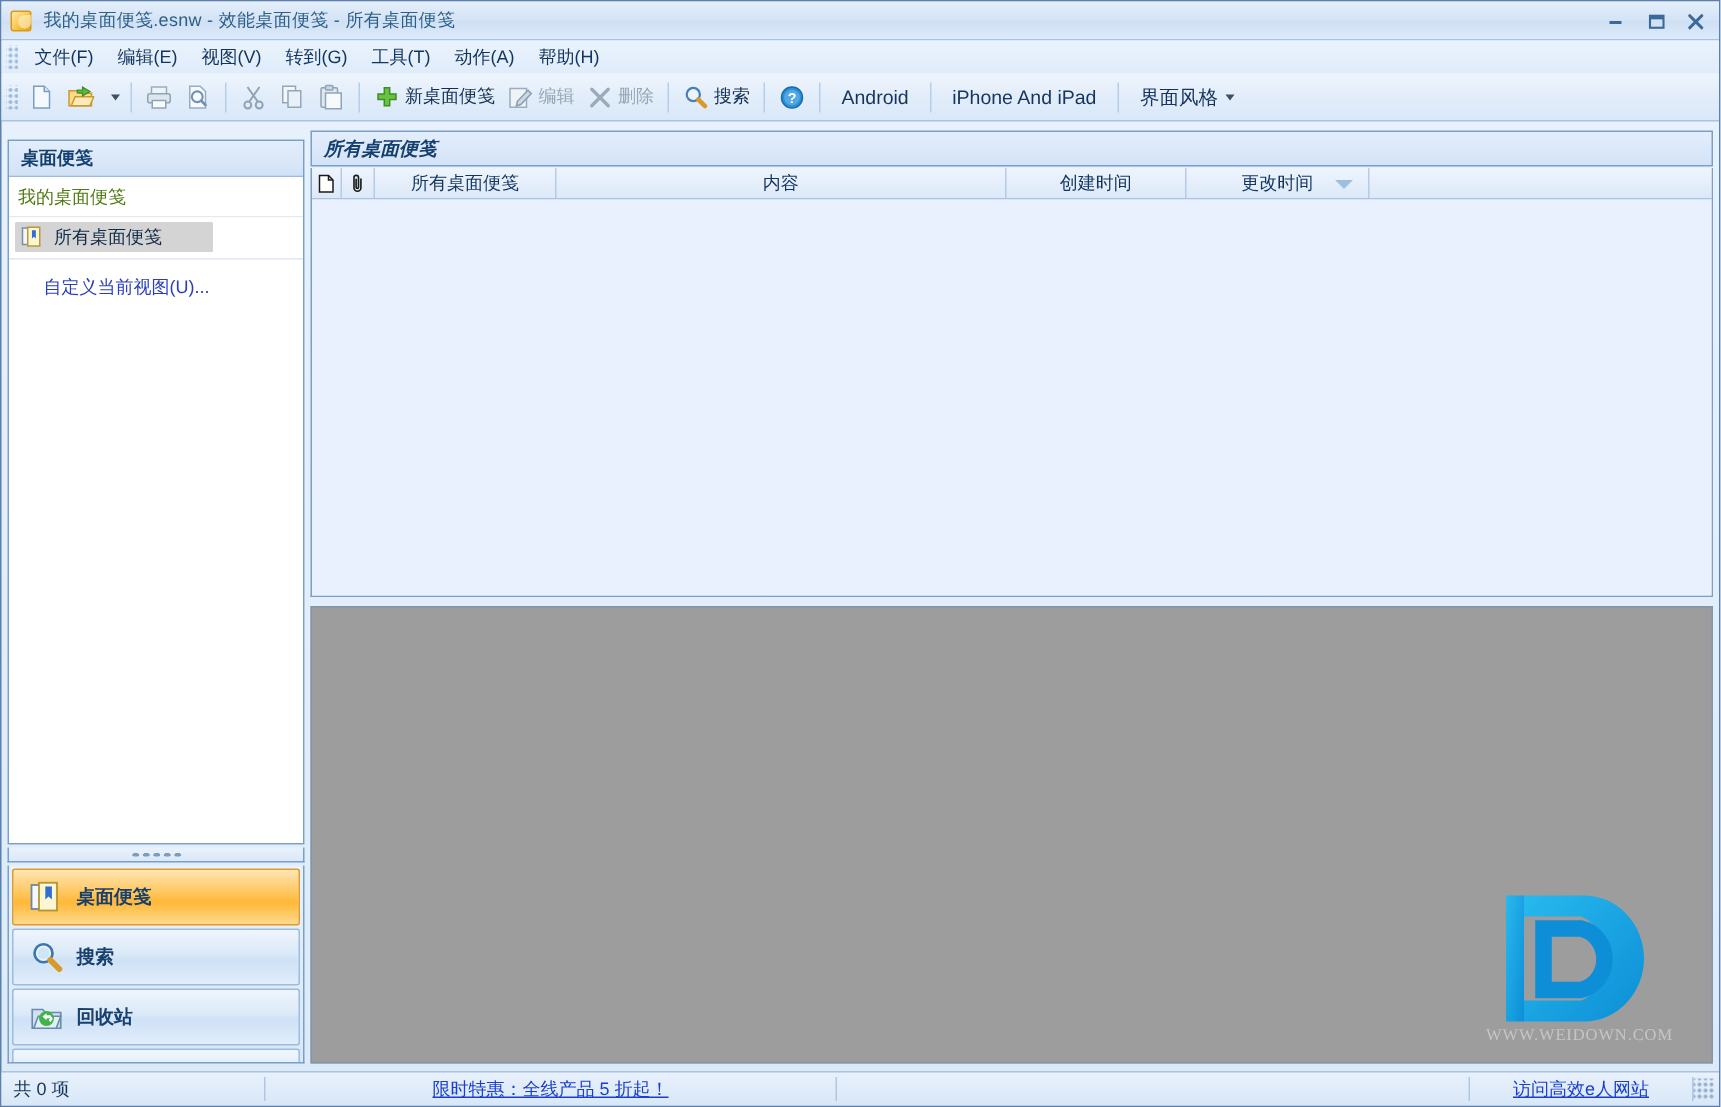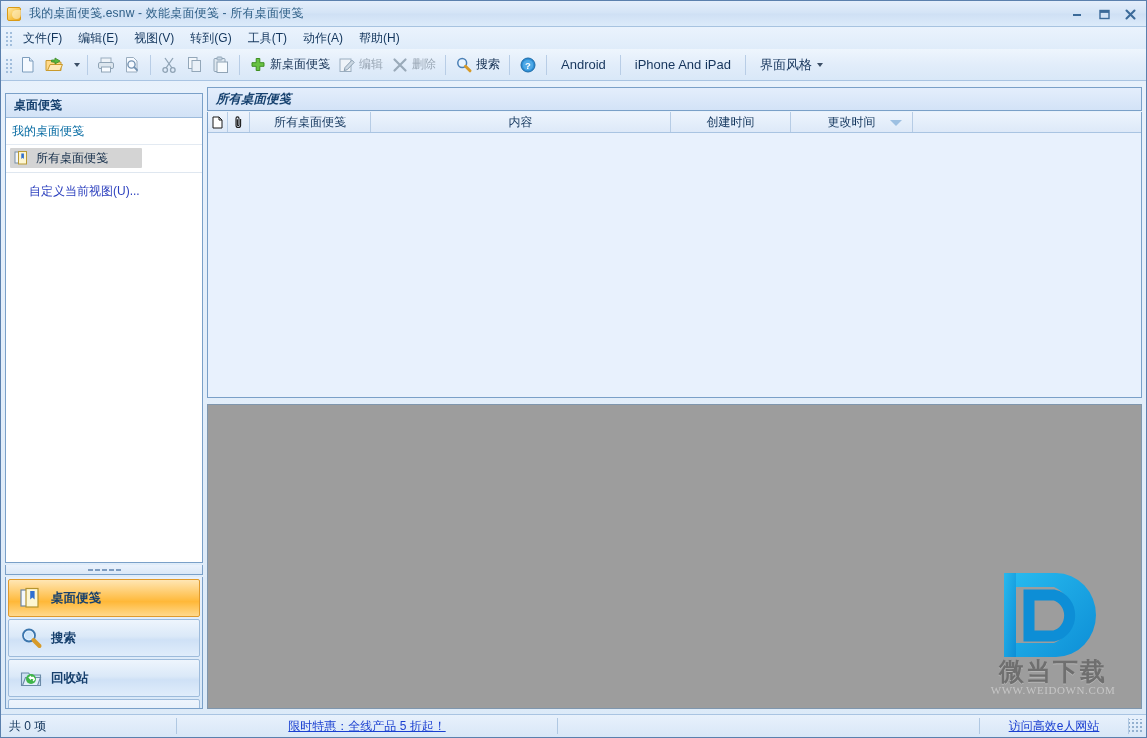--- a/index.html
+++ b/index.html
@@ -95,21 +95,21 @@
   .nav-top{
     position:absolute;left:0;top:0;width:100%;height:470px;
     background:#ffffff;border:1px solid #7aa0c8;box-sizing:border-box;
   }
   .nav-header{
     height:24px;background:linear-gradient(180deg,#e3eefc 0%,#d2e2f6 100%);
     border-bottom:1px solid #9dbbdb;display:flex;align-items:center;
     padding-left:8px;font-weight:bold;font-size:12px;color:#15406e;box-sizing:border-box;
   }
   .nav-sub{
-    padding:5px 0 4px 6px;font-size:12px;color:#0369a1;
+    padding:5px 0 4px 6px;font-size:12px;color:#4d7c0f;
     border-bottom:1px solid #e3eaf2;background:#fff;
   }
   .tree{padding:3px 0 4px 0;background:#fff;border-bottom:1px solid #dfe7f0;}
   .tree-item{
     display:flex;align-items:center;height:20px;margin:0 4px;padding-left:4px;
     font-size:12px;color:#102a47;border-radius:1px;
   }
   .tree-item.sel{background:#d4d4d4;width:128px;}
   .note-ico{width:16px;height:16px;margin-right:6px;position:relative;flex:0 0 auto;}
   .linkrow{padding:10px 0 0 23px;}
@@ -498,21 +498,20 @@
             <defs>
               <linearGradient id="dg" x1="0" y1="0" x2="1" y2="1">
                 <stop offset="0" stop-color="#27b9ee"></stop>
                 <stop offset="1" stop-color="#0d8ed6"></stop>
               </linearGradient>
             </defs>
             <rect x="5" y="3" width="12" height="84" fill="url(#dg)"></rect>
             <path d="M17 3 H57 A40 42 0 0 1 57 87 H17 V73 H55 A28 30 0 0 0 55 17 H17 Z" fill="url(#dg)"></path>
             <path d="M30 25 H55 A20 21 0 0 1 55 66 H30 Z" fill="none" stroke="#0d8ed6" stroke-width="11"></path>
           </svg>
-          <div class="wm-cn">微当下载</div>
           <div class="wm-url">WWW.WEIDOWN.COM</div>
         </div>
       </div>
     </div>
   </div>
 
   <div class="statusbar">
     <div class="st-cell" style="width:175px;">共 0 项</div>
     <div class="st-div"></div>
     <div class="st-cell" style="width:380px;justify-content:center;">

